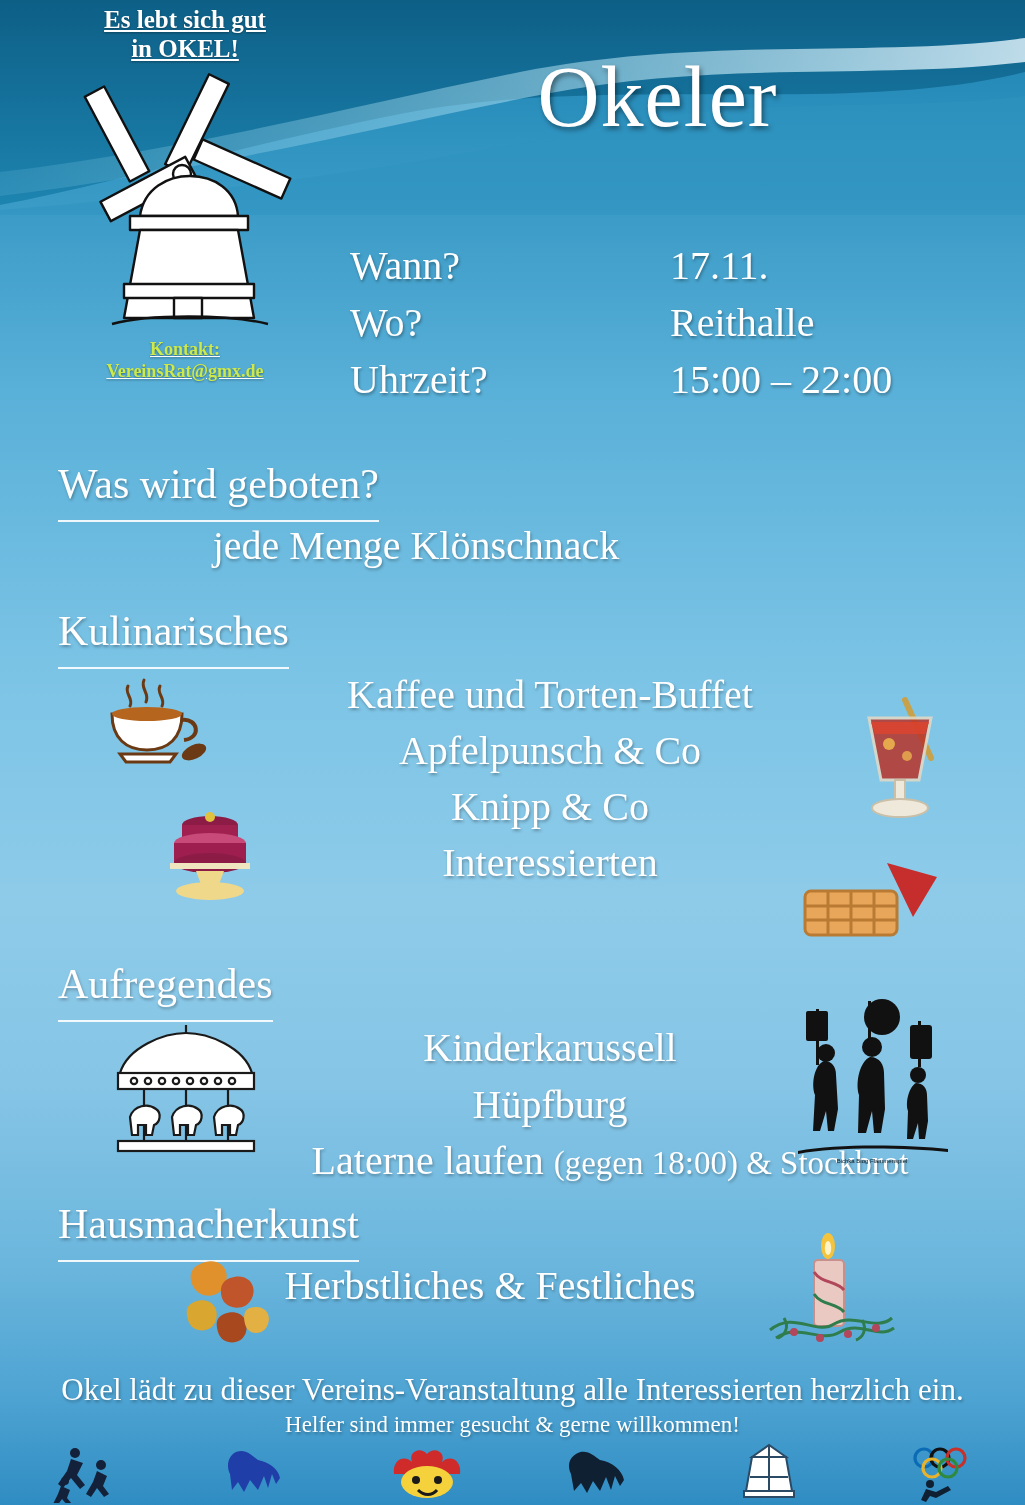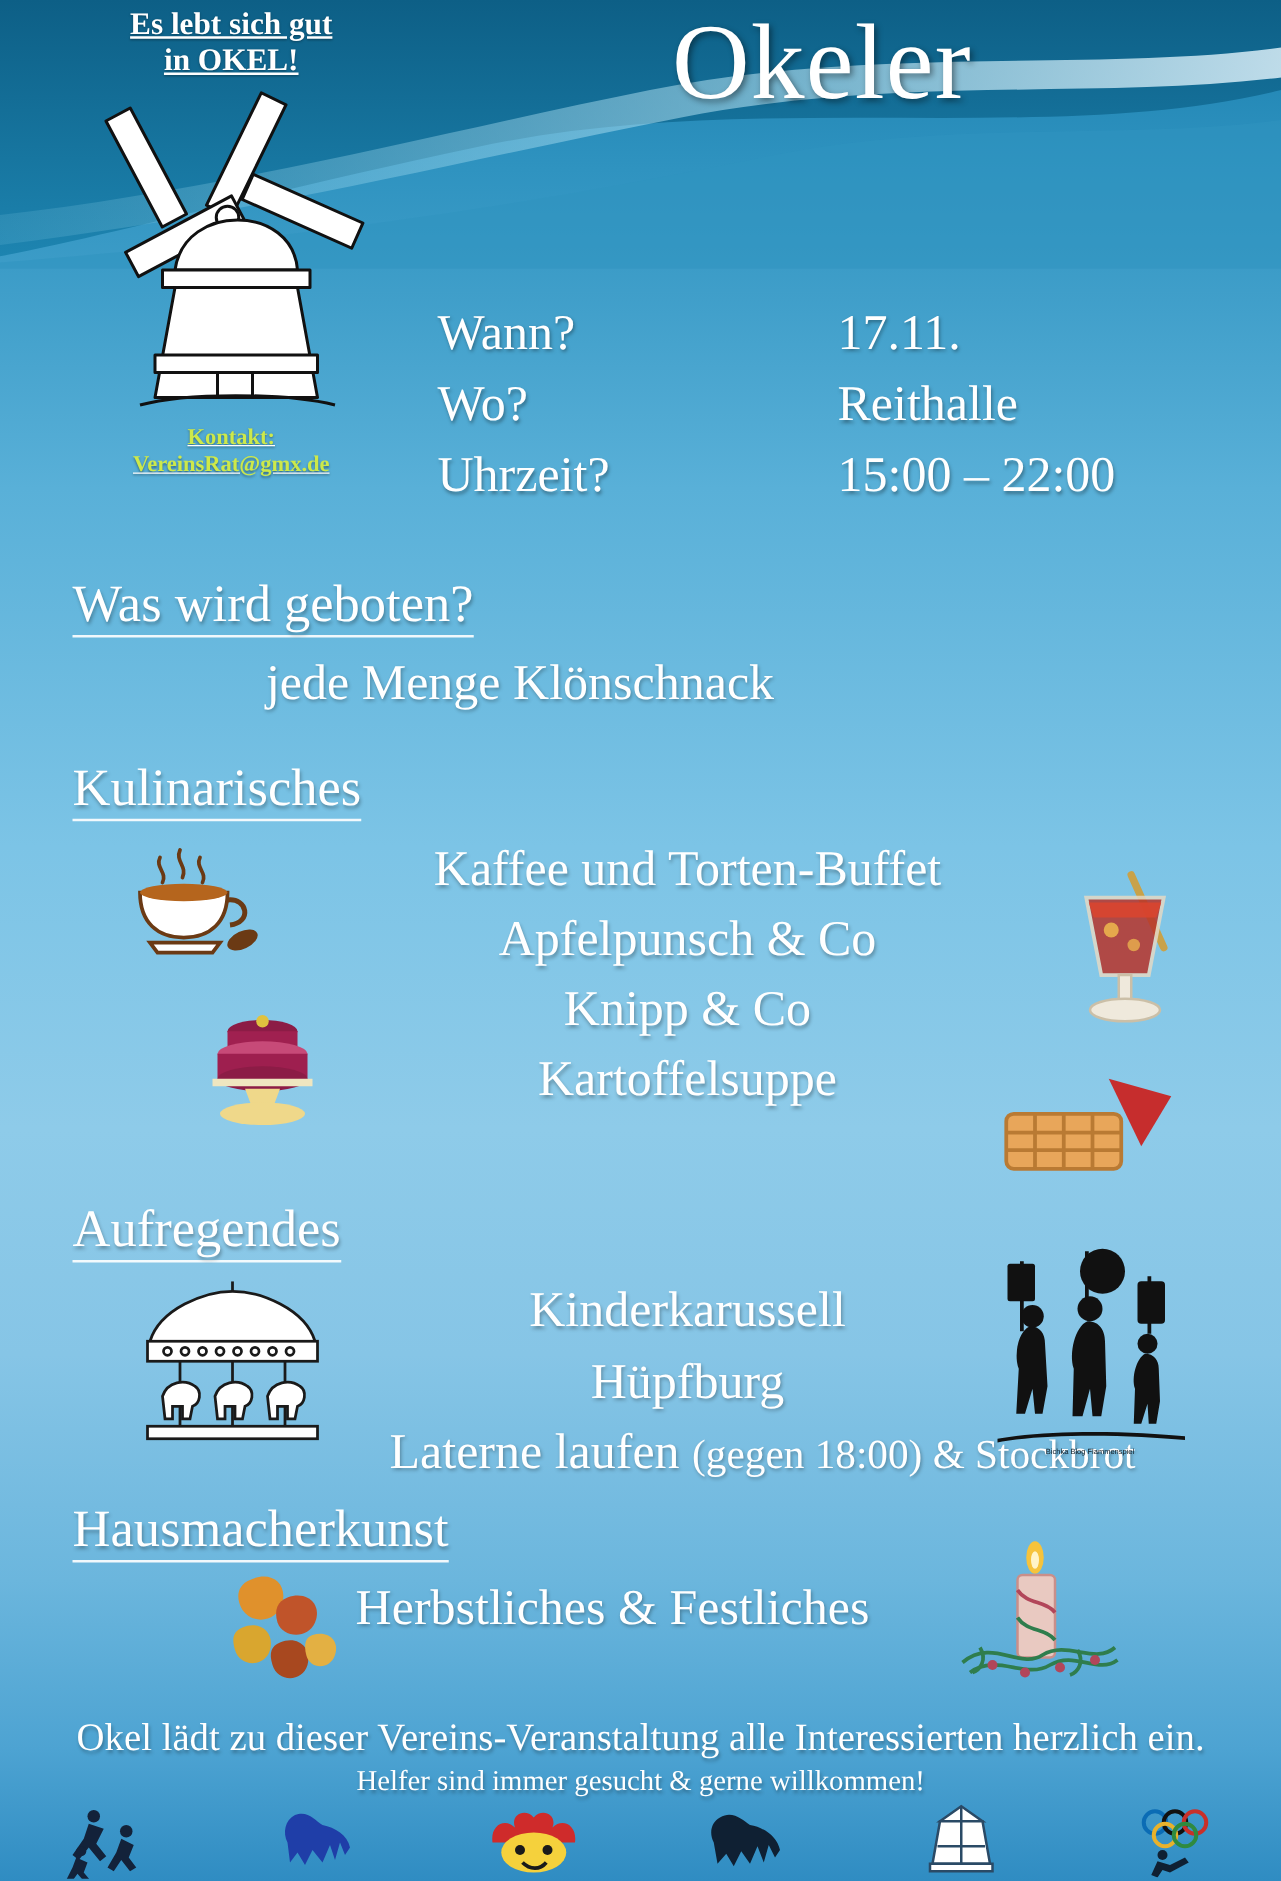--- a/index.html
+++ b/index.html
@@ -68,20 +68,21 @@
     left: 300px; top: 6px;
     width: 715px;
     text-align: center;
     color: #ffffff;
   }
   .title-line1 {
     font-size: 86px;
     line-height: 1.02;
     letter-spacing: 1px;
     text-shadow: 2px 3px 5px rgba(0,0,0,.45);
+    margin-top: 48px;
   }
   .title-line2 {
     font-size: 86px;
     line-height: 1.05;
     letter-spacing: 1px;
     text-shadow: 2px 3px 5px rgba(0,0,0,.45);
   }
 
   .when-grid {
     position: absolute;
@@ -98,21 +99,21 @@
   .when-grid td.value { width: 320px; }
 
   
   .section-head {
     position: absolute;
     color: #ffffff;
     font-size: 42px;
     line-height: 1;
     text-shadow: 1px 2px 3px rgba(0,0,0,.3);
     border-bottom: 2px solid rgba(255,255,255,.9);
-    padding-bottom: 3px;
+    padding-bottom: 15px;
   }
   .body-line {
     position: absolute;
     color: #ffffff;
     font-size: 40px;
     line-height: 1.4;
     text-align: center;
     text-shadow: 1px 2px 3px rgba(0,0,0,.3);
     white-space: nowrap;
   }
@@ -245,21 +246,21 @@
   </div>
 
   <div class="section-head" style="left:58px; top:463px;">Was wird geboten?</div>
   <div class="body-line" style="left:3px; top:518px; width:826px; text-align:center;">jede Menge Klönschnack</div>
 
   <div class="section-head" style="left:58px; top:610px;">Kulinarisches</div>
 
   <div class="body-line" style="left:240px; top:667px; width:620px;">Kaffee und Torten-Buffet</div>
   <div class="body-line" style="left:240px; top:723px; width:620px;">Apfelpunsch &amp; Co</div>
   <div class="body-line" style="left:240px; top:779px; width:620px;">Knipp &amp; Co</div>
-  <div class="body-line" style="left:240px; top:835px; width:620px;">Kartoffelsuppe</div>
+  <div class="body-line" style="left:240px; top:835px; width:620px;">Interessierten</div>
 
   <div class="art" style="left:98px; top:672px;">
     <svg width="115" height="95" viewBox="0 0 115 95">
       <g fill="none" stroke="#6b3a14" stroke-width="3" stroke-linecap="round">
         <path d="M30,14 C26,22 36,26 32,34"></path>
         <path d="M46,8 C42,17 52,21 48,30"></path>
         <path d="M62,14 C58,22 68,26 64,34"></path>
       </g>
       <path d="M14,42 H84 C84,66 70,78 49,78 C28,78 14,66 14,42 Z" fill="#ffffff" stroke="#6b3a14" stroke-width="3"></path>
       <path d="M84,48 C100,46 104,66 86,68" fill="none" stroke="#6b3a14" stroke-width="4"></path>

